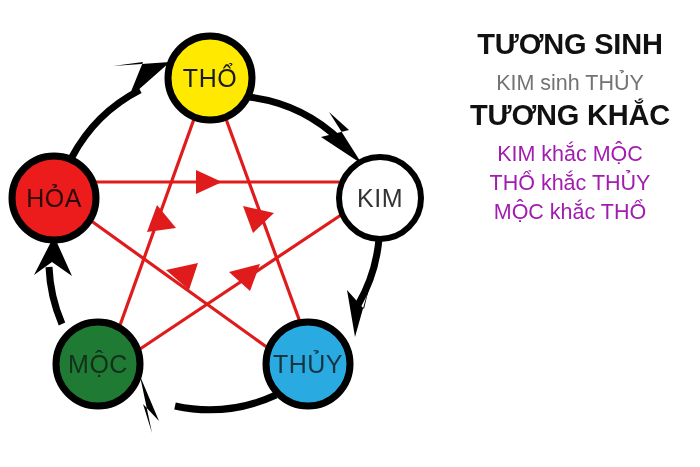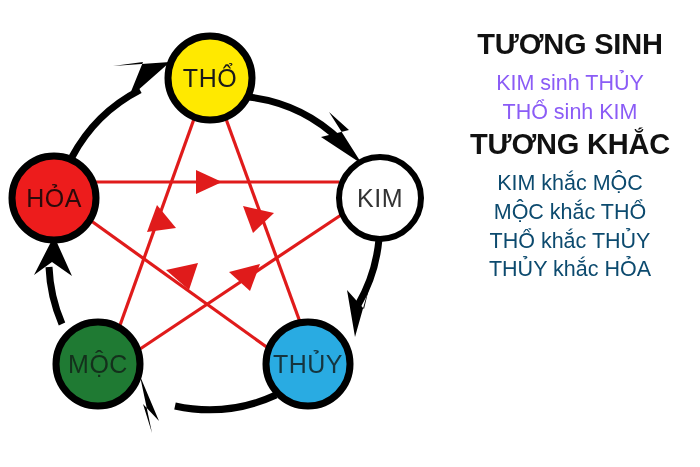--- a/index.html
+++ b/index.html
@@ -79,22 +79,22 @@
     margin: 0;
     padding: 0;
   }
   .list-lines li {
     font-family: "Liberation Sans", sans-serif;
     font-weight: 400;
     font-size: 21.5px;
     line-height: 1.34;
     white-space: nowrap;
   }
-  #sinh-lines li { color: #8b5cf6; }
-  #khac-lines li { color: #0c4a6e; }
+  #sinh-lines li { color: #737373; }
+  #khac-lines li { color: #a21caf; }
 </style>
 </head>
 <body>
 
 <div id="page">
 
   <div id="diagram-panel">
     <svg id="wuxing-svg" viewBox="0 0 440 467">
 
       <g fill="none" stroke="#000000" stroke-width="7" stroke-linecap="butt">
@@ -171,29 +171,27 @@
 
     </svg>
   </div>
 
   <div id="lists-panel">
 
     <div class="list-block" id="sinh-block">
       <div class="list-heading">TƯƠNG SINH</div>
       <ul class="list-lines" id="sinh-lines">
         <li>KIM sinh THỦY</li>
-        <li>THỔ sinh KIM</li>
       </ul>
     </div>
 
     <div class="list-block" id="khac-block">
       <div class="list-heading">TƯƠNG KHẮC</div>
       <ul class="list-lines" id="khac-lines">
         <li>KIM khắc MỘC</li>
+        <li>THỔ khắc THỦY</li>
         <li>MỘC khắc THỔ</li>
-        <li>THỔ khắc THỦY</li>
-        <li>THỦY khắc HỎA</li>
       </ul>
     </div>
 
   </div>
 
 </div>
 
 </body></html>

